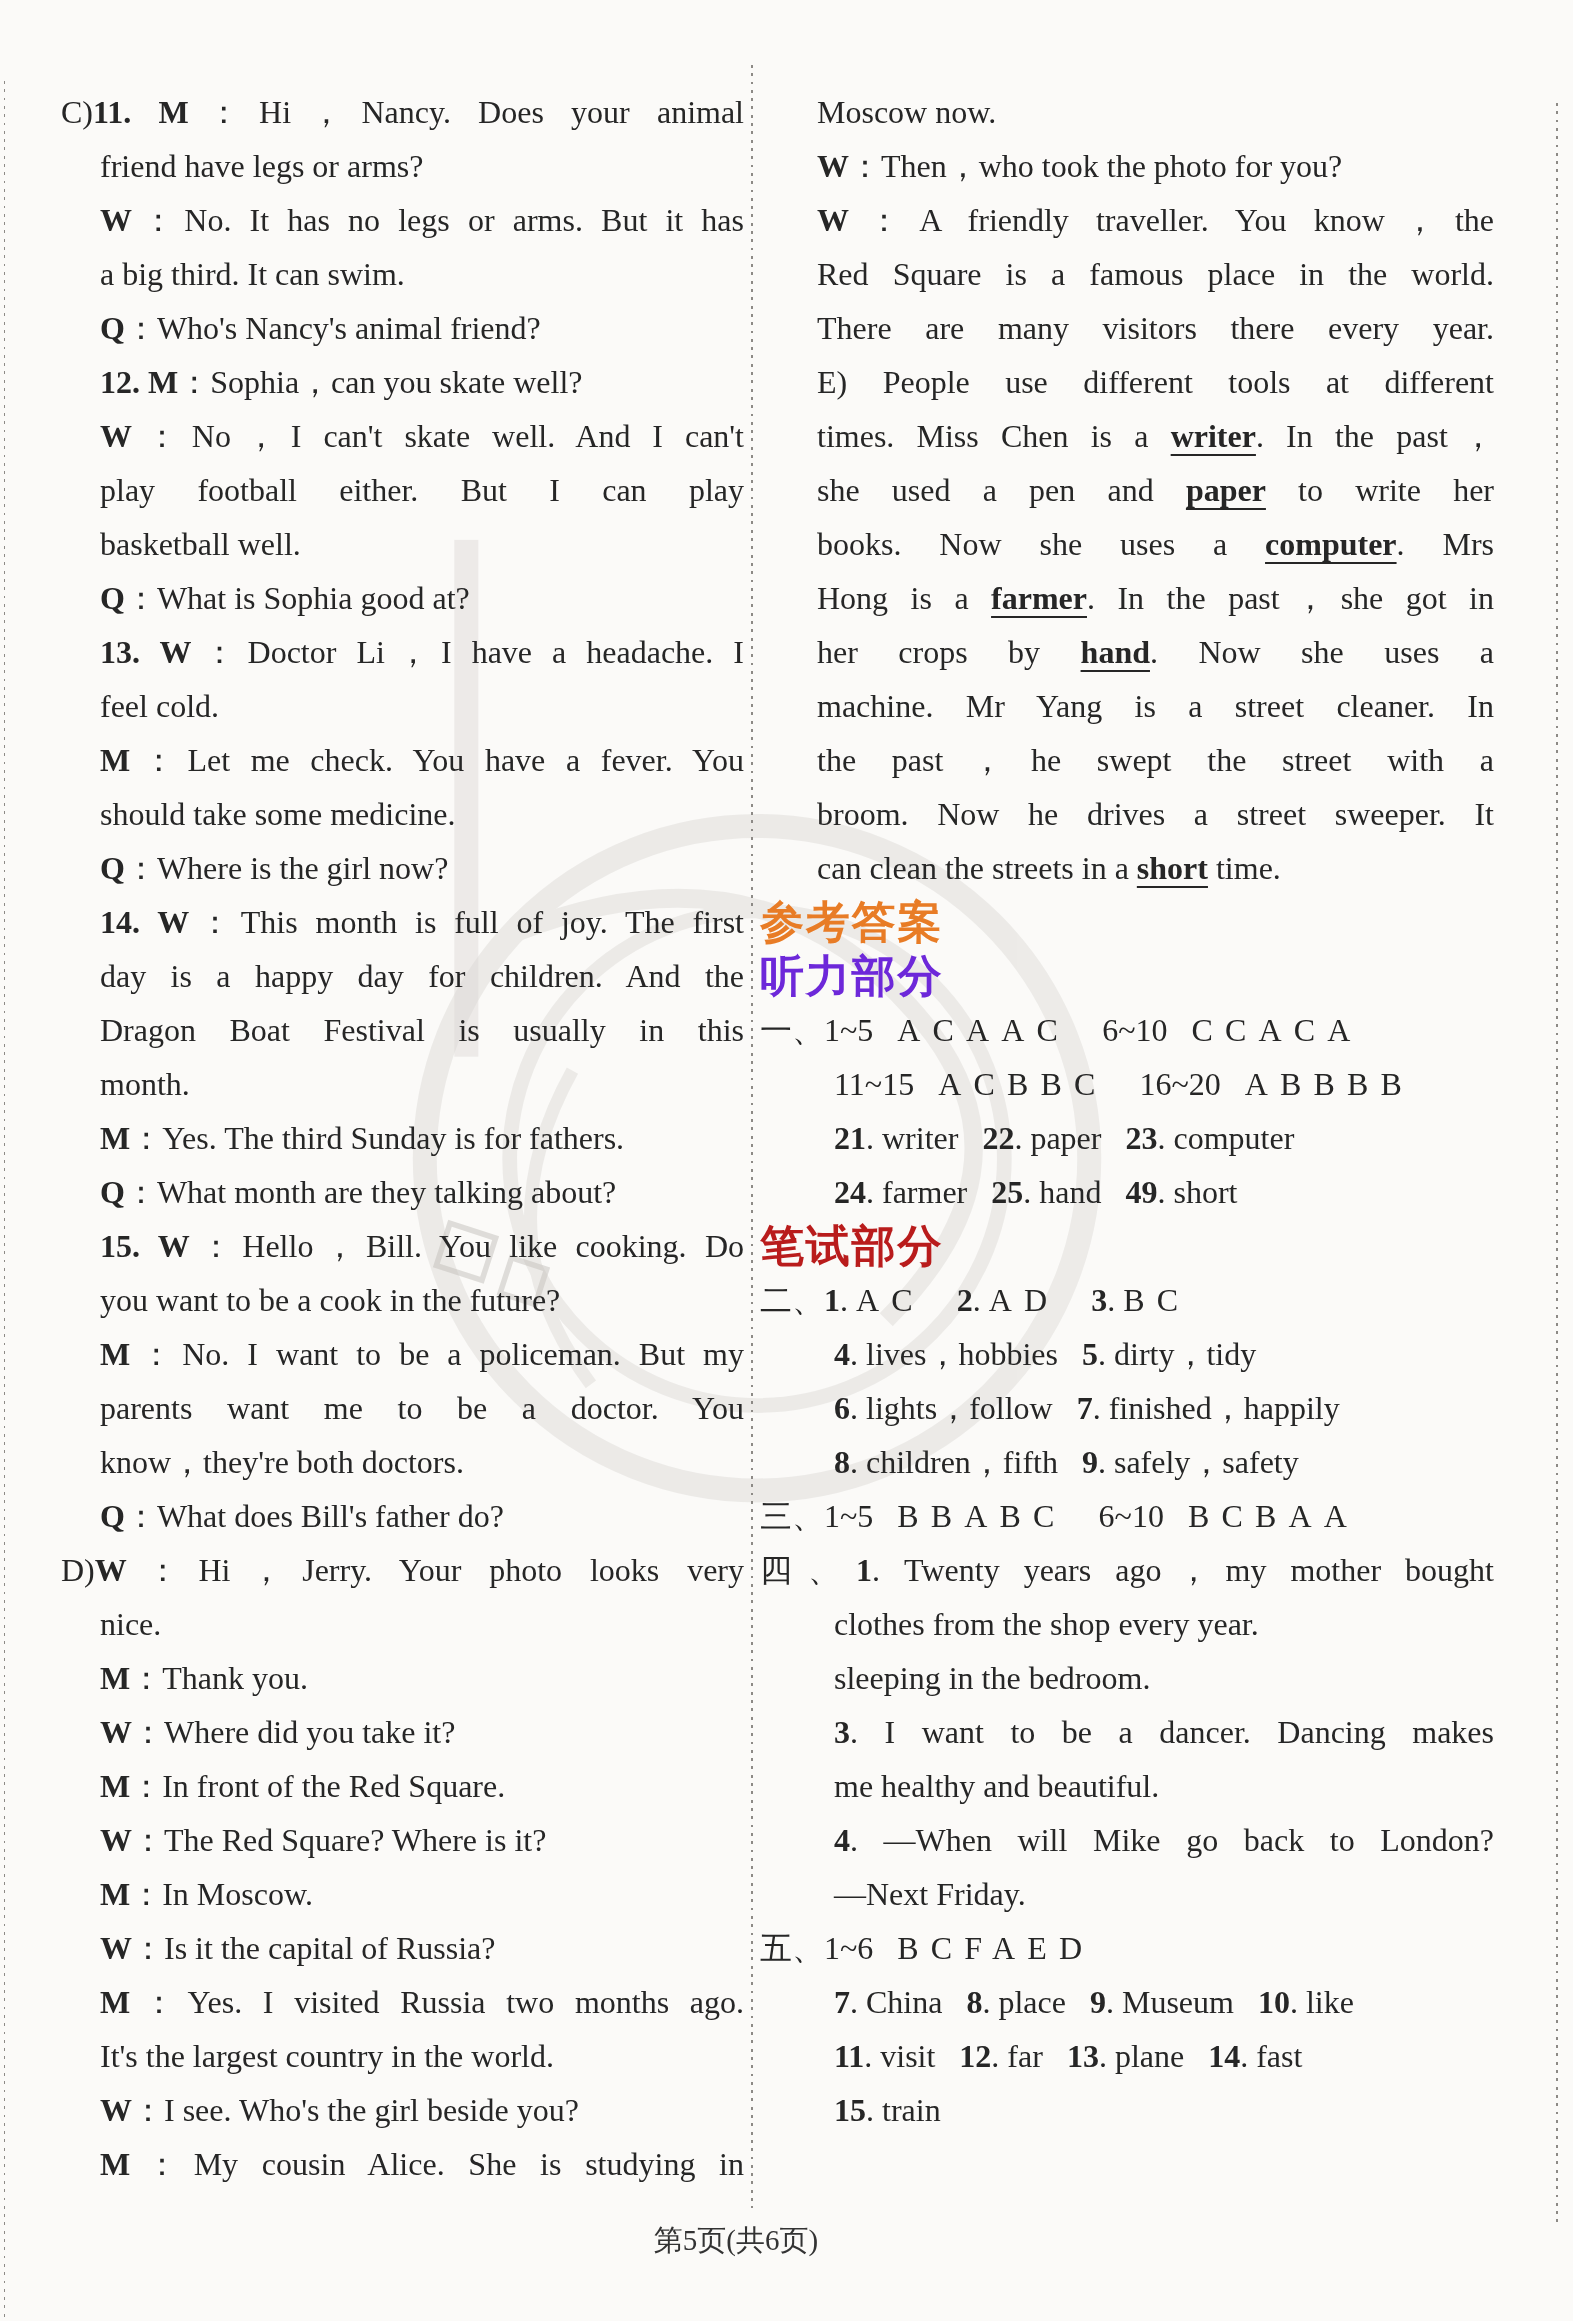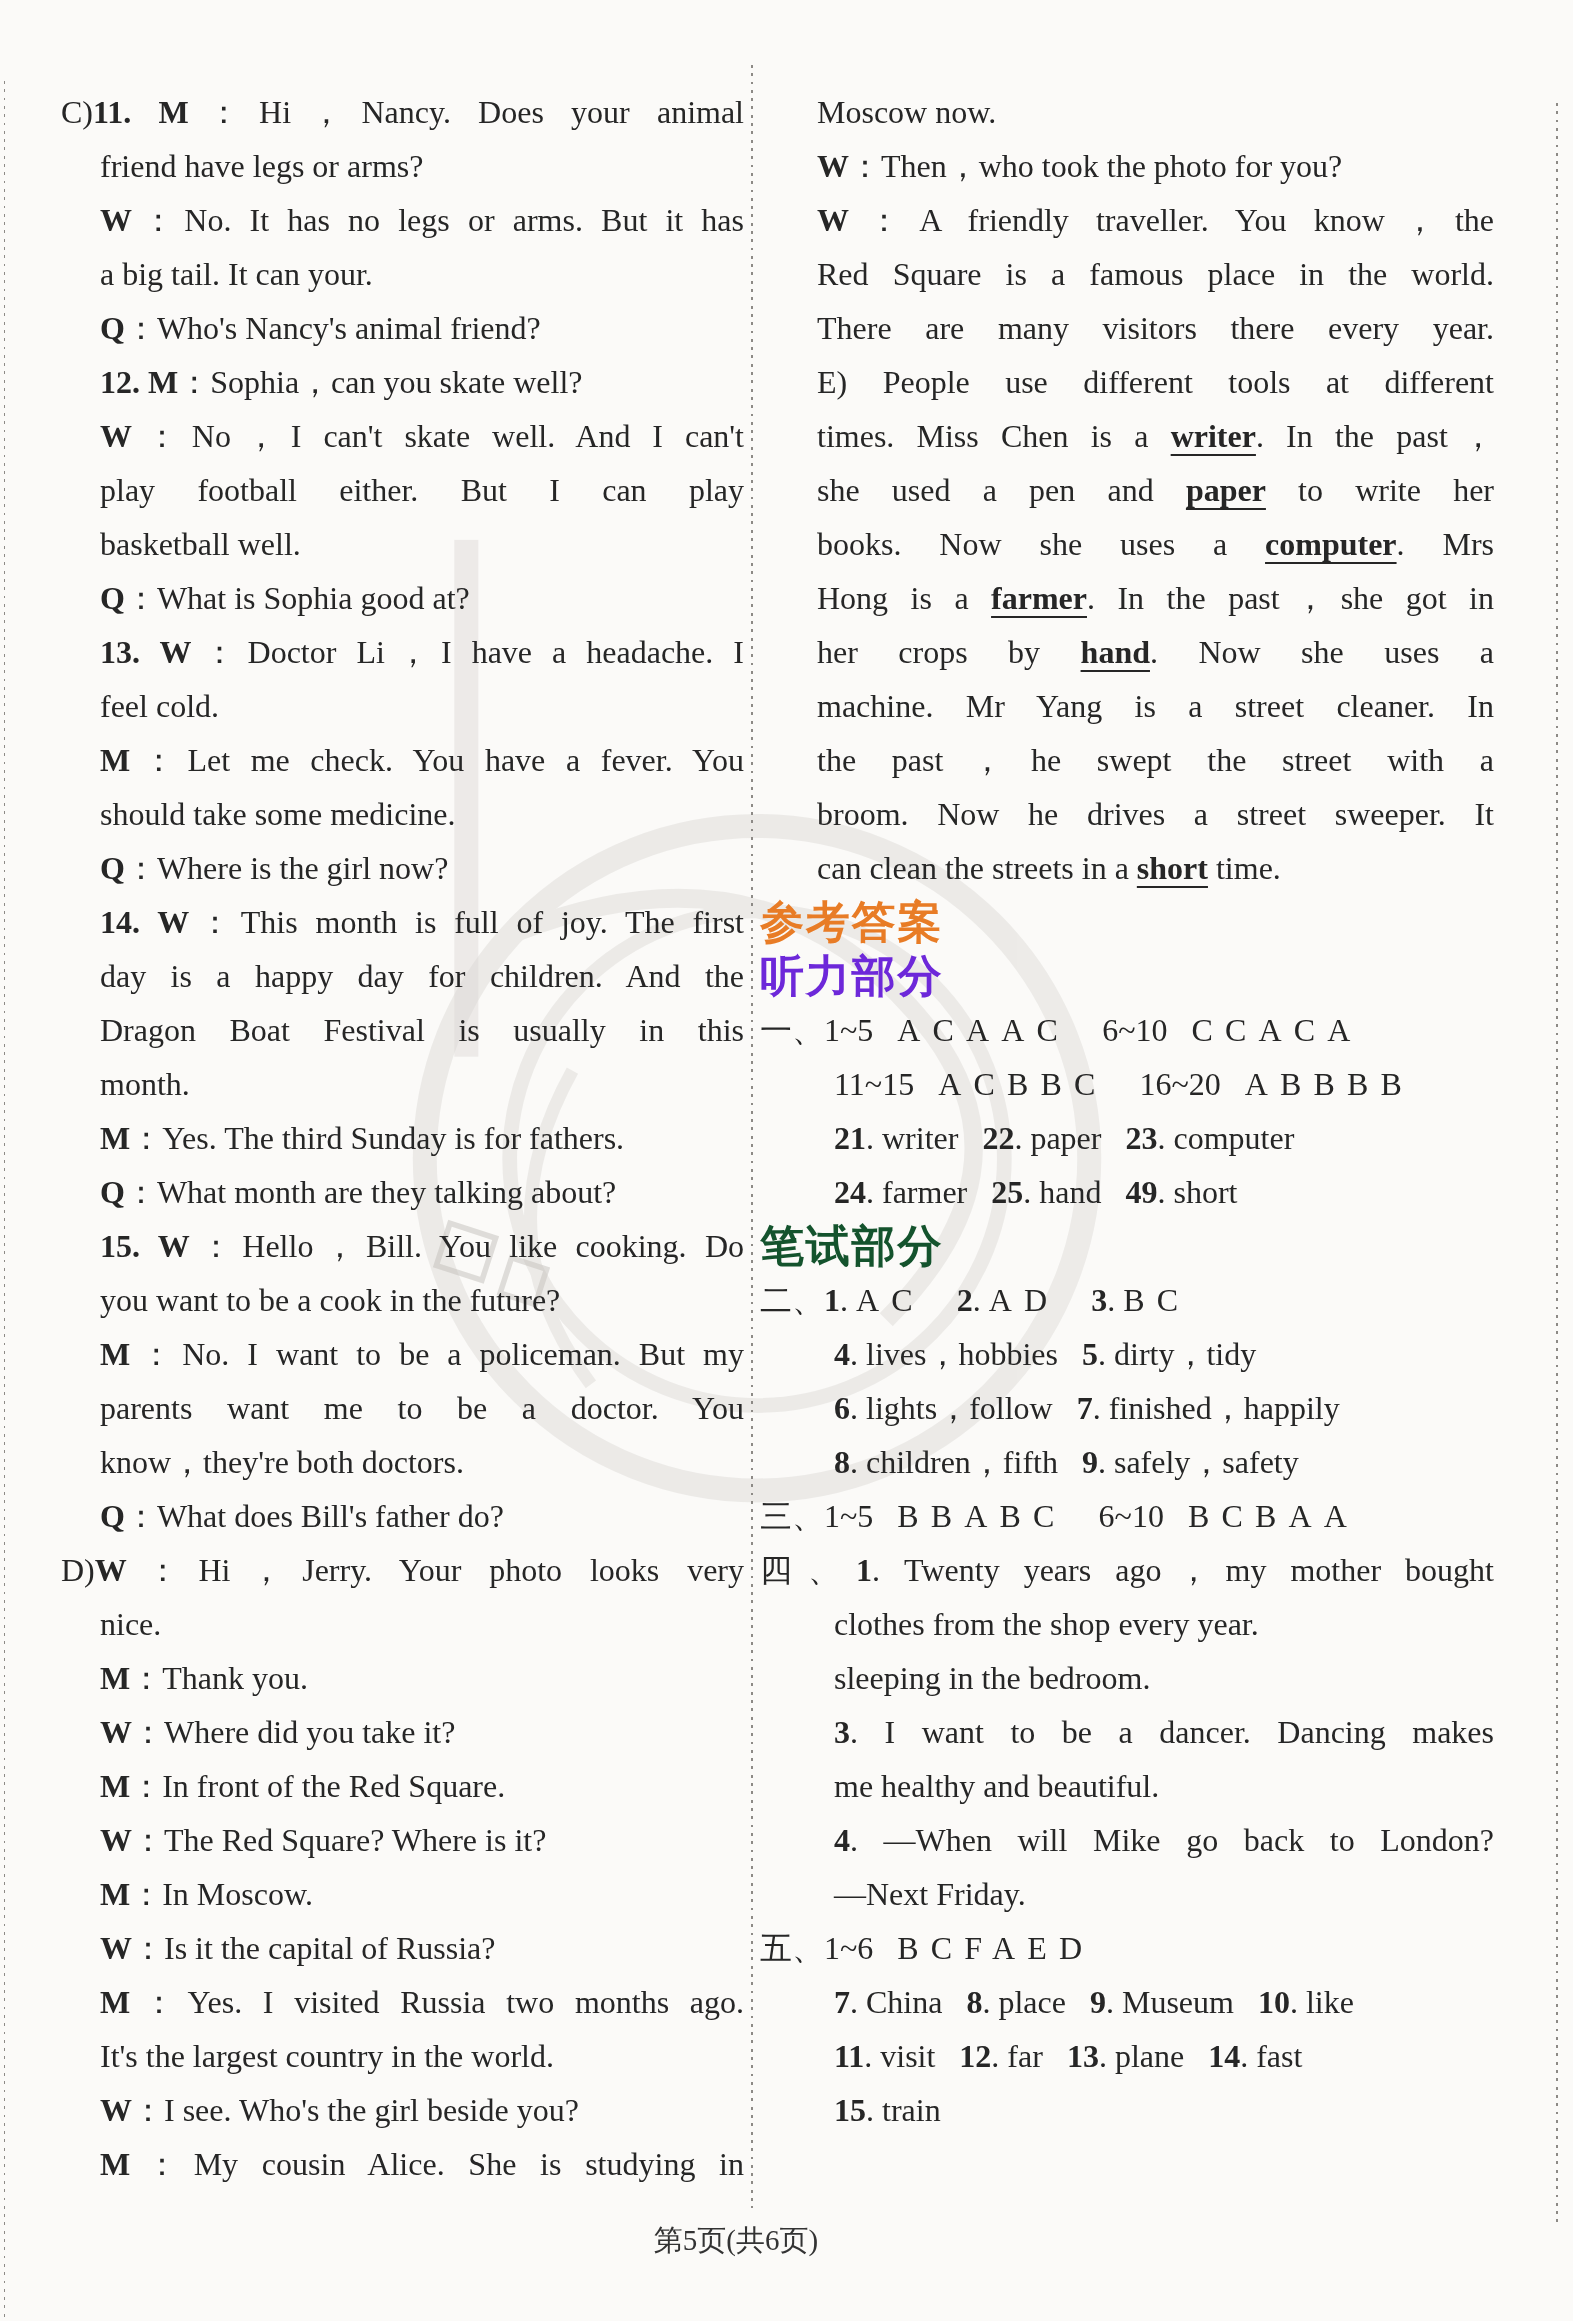--- a/index.html
+++ b/index.html
@@ -74,21 +74,21 @@
   </svg>
 
   <div class="vline" id="border-left"></div>
   <div class="vline" id="border-right"></div>
   <div class="vline" id="divider"></div>
 
   <div class="col" id="col-left">
       <div class="ln out j">C)<strong>11. M</strong>：Hi，Nancy. Does your animal</div>
       <div class="ln body">friend have legs or arms?</div>
       <div class="ln body j"><strong>W</strong>：No. It has no legs or arms. But it has</div>
-      <div class="ln body">a big tail. It can your.</div>
+      <div class="ln body">a big third. It can swim.</div>
       <div class="ln body"><strong>Q</strong>：Who's Nancy's animal friend?</div>
       <div class="ln body"><strong>12. M</strong>：Sophia，can you skate well?</div>
       <div class="ln body j"><strong>W</strong>：No，I can't skate well. And I can't</div>
       <div class="ln body j">play football either. But I can play</div>
       <div class="ln body">basketball well.</div>
       <div class="ln body"><strong>Q</strong>：What is Sophia good at?</div>
       <div class="ln body j"><strong>13. W</strong>：Doctor Li，I have a headache. I</div>
       <div class="ln body">feel cold.</div>
       <div class="ln body j"><strong>M</strong>：Let me check. You have a fever. You</div>
       <div class="ln body">should take some medicine.</div>
@@ -133,21 +133,21 @@
       <div class="ln body j">machine. Mr Yang is a street cleaner. In</div>
       <div class="ln body j">the past，he swept the street with a</div>
       <div class="ln body j">broom. Now he drives a street sweeper. It</div>
       <div class="ln body">can clean the streets in a <span class="u">short</span> time.</div>
       <div class="ln head" style="color: rgb(232, 124, 38);">参考答案</div>
       <div class="ln head" style="color: #6d28d9;">听力部分</div>
       <div class="ln marker pre">一、1~5   <span class="k">ACAAC</span>    6~10   <span class="k">CCACA</span></div>
       <div class="ln sub pre">11~15   <span class="k">ACBBC</span>    16~20   <span class="k">ABBBB</span></div>
       <div class="ln sub pre"><strong>21</strong>. writer   <strong>22</strong>. paper   <strong>23</strong>. computer</div>
       <div class="ln sub pre"><strong>24</strong>. farmer   <strong>25</strong>. hand   <strong>49</strong>. short</div>
-      <div class="ln head" style="color: #14532d;">笔试部分</div>
+      <div class="ln head" style="color: #b91c1c;">笔试部分</div>
       <div class="ln marker pre">二、<strong>1</strong>. <span class="k">AC</span>    <strong>2</strong>. <span class="k">AD</span>    <strong>3</strong>. <span class="k">BC</span></div>
       <div class="ln sub pre"><strong>4</strong>. lives，hobbies   <strong>5</strong>. dirty，tidy</div>
       <div class="ln sub pre"><strong>6</strong>. lights，follow   <strong>7</strong>. finished，happily</div>
       <div class="ln sub pre"><strong>8</strong>. children，fifth   <strong>9</strong>. safely，safety</div>
       <div class="ln marker pre">三、1~5   <span class="k">BBABC</span>    6~10   <span class="k">BCBAA</span></div>
       <div class="ln marker j">四、<strong>1</strong>. Twenty years ago，my mother bought</div>
       <div class="ln sub">clothes from the shop every year.</div>
       <div class="ln sub">sleeping in the bedroom.</div>
       <div class="ln sub j"><strong>3</strong>. I want to be a dancer. Dancing makes</div>
       <div class="ln sub">me healthy and beautiful.</div>

